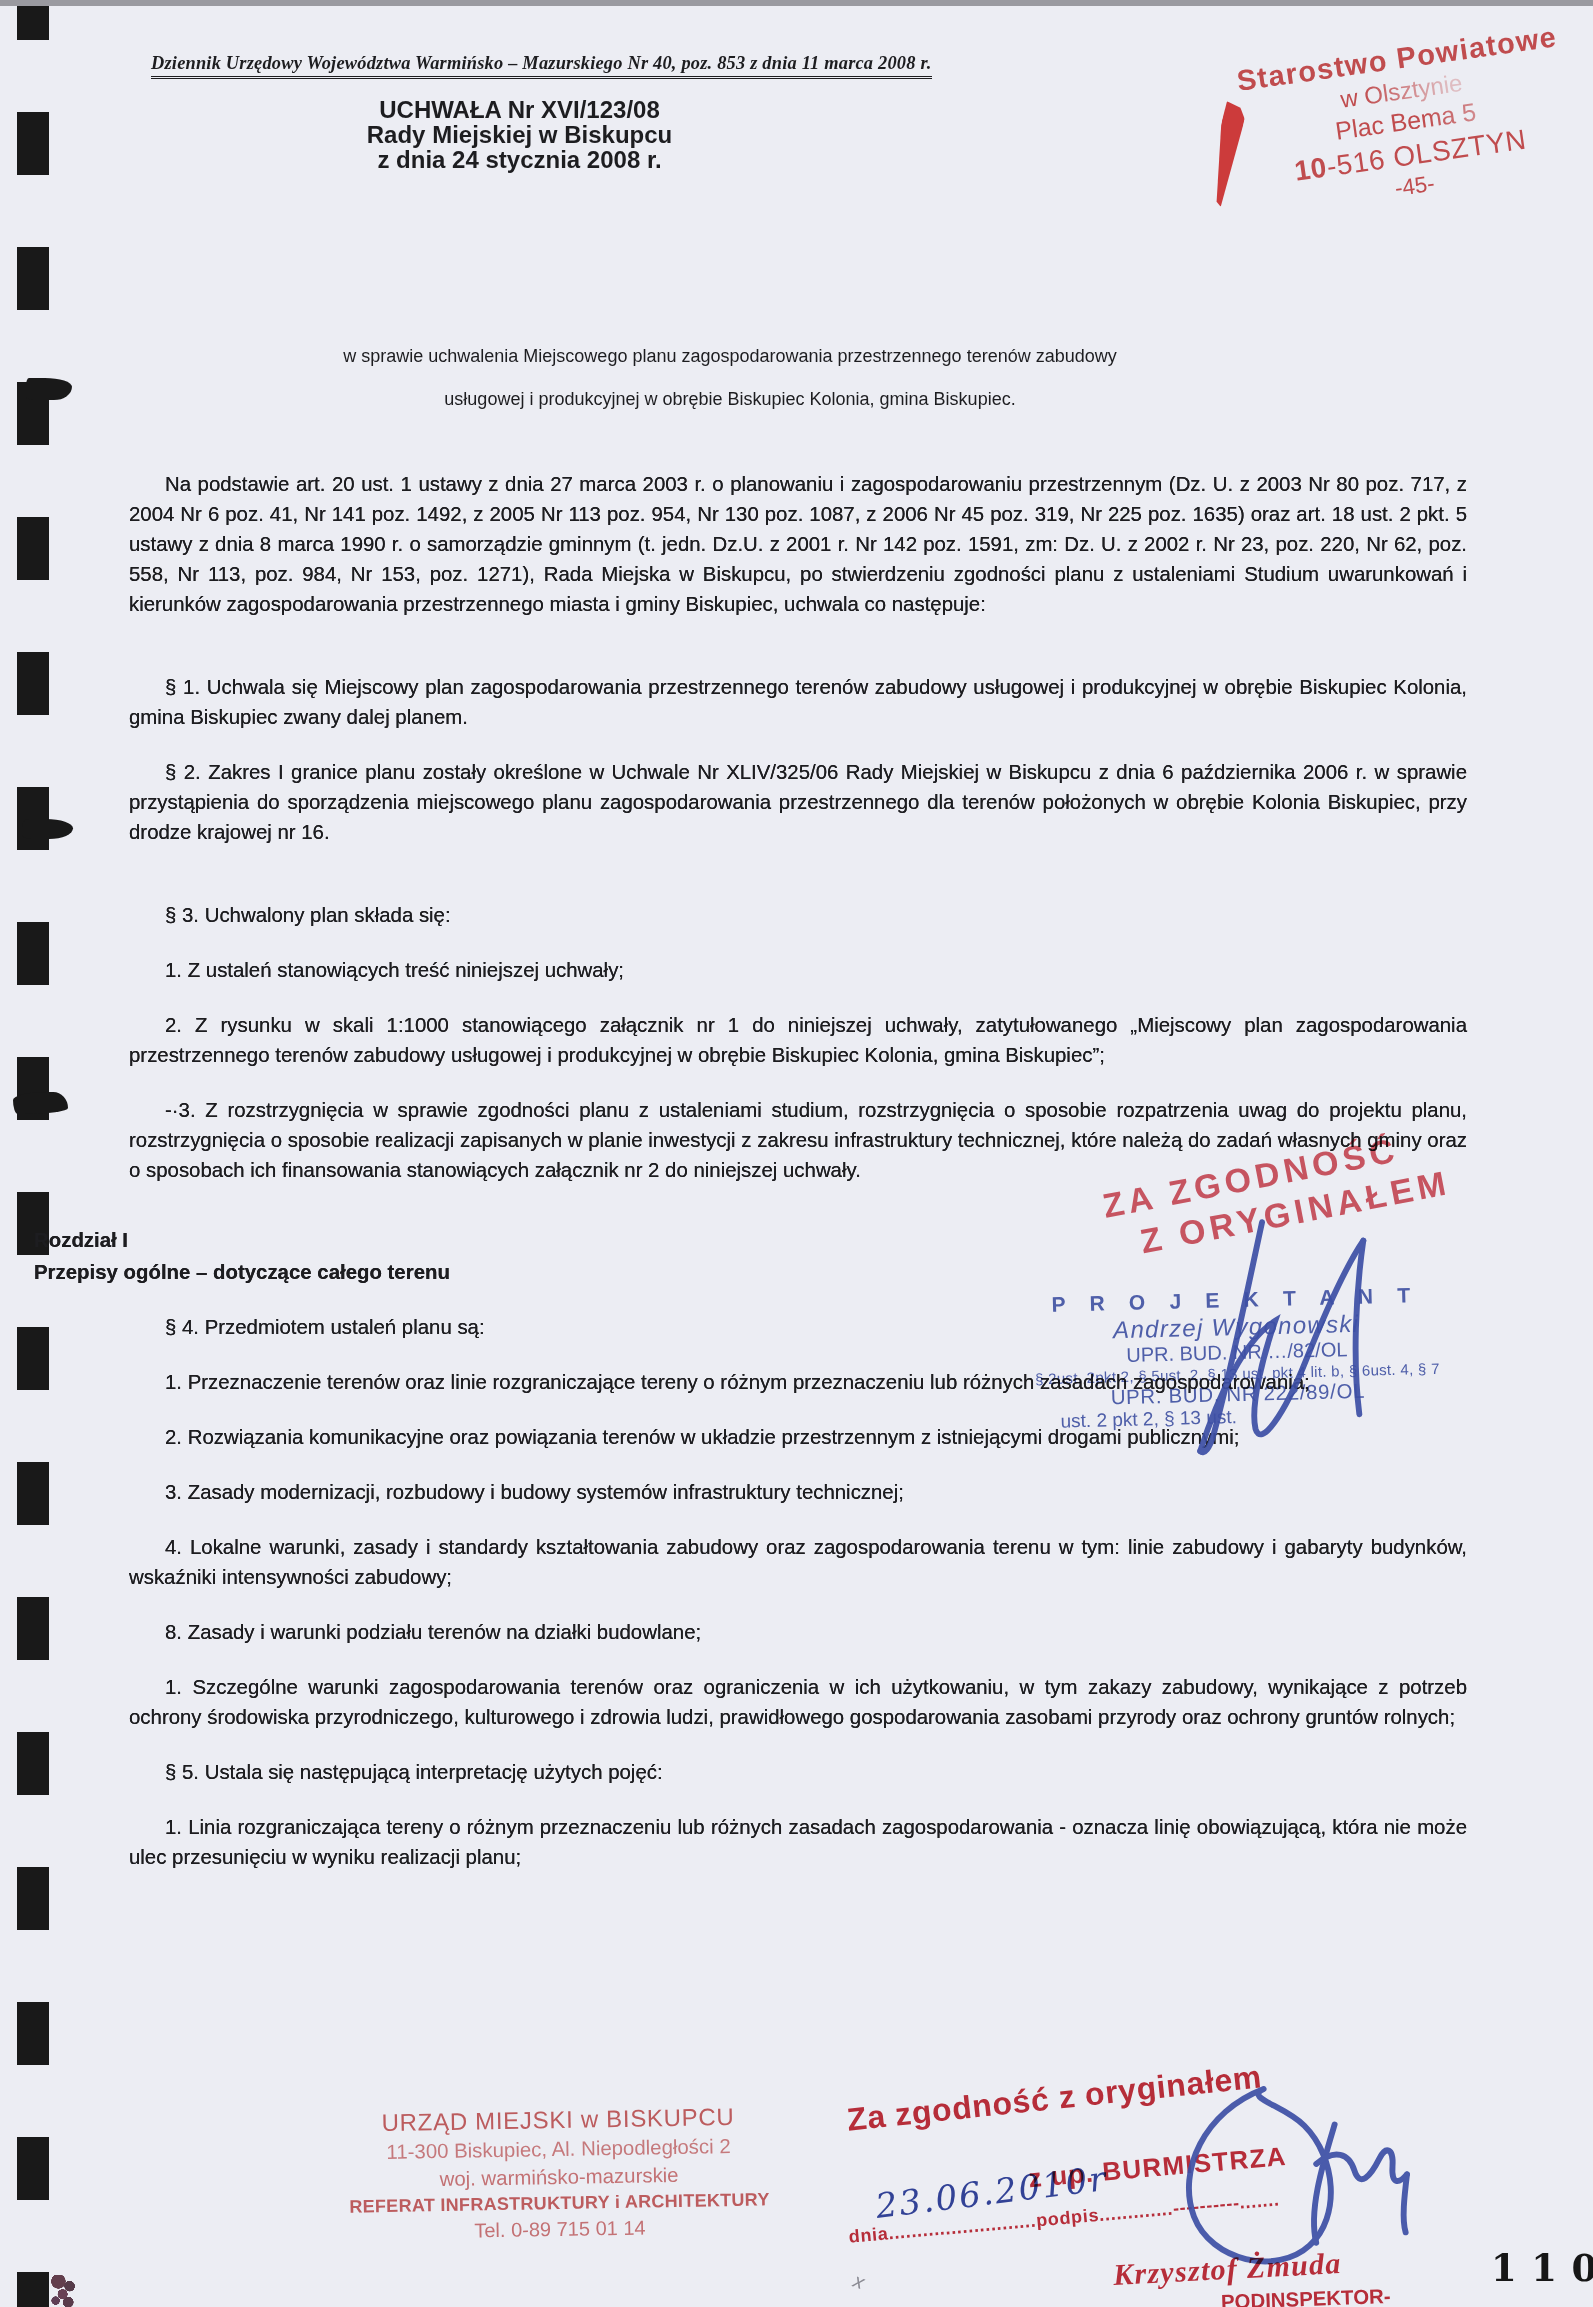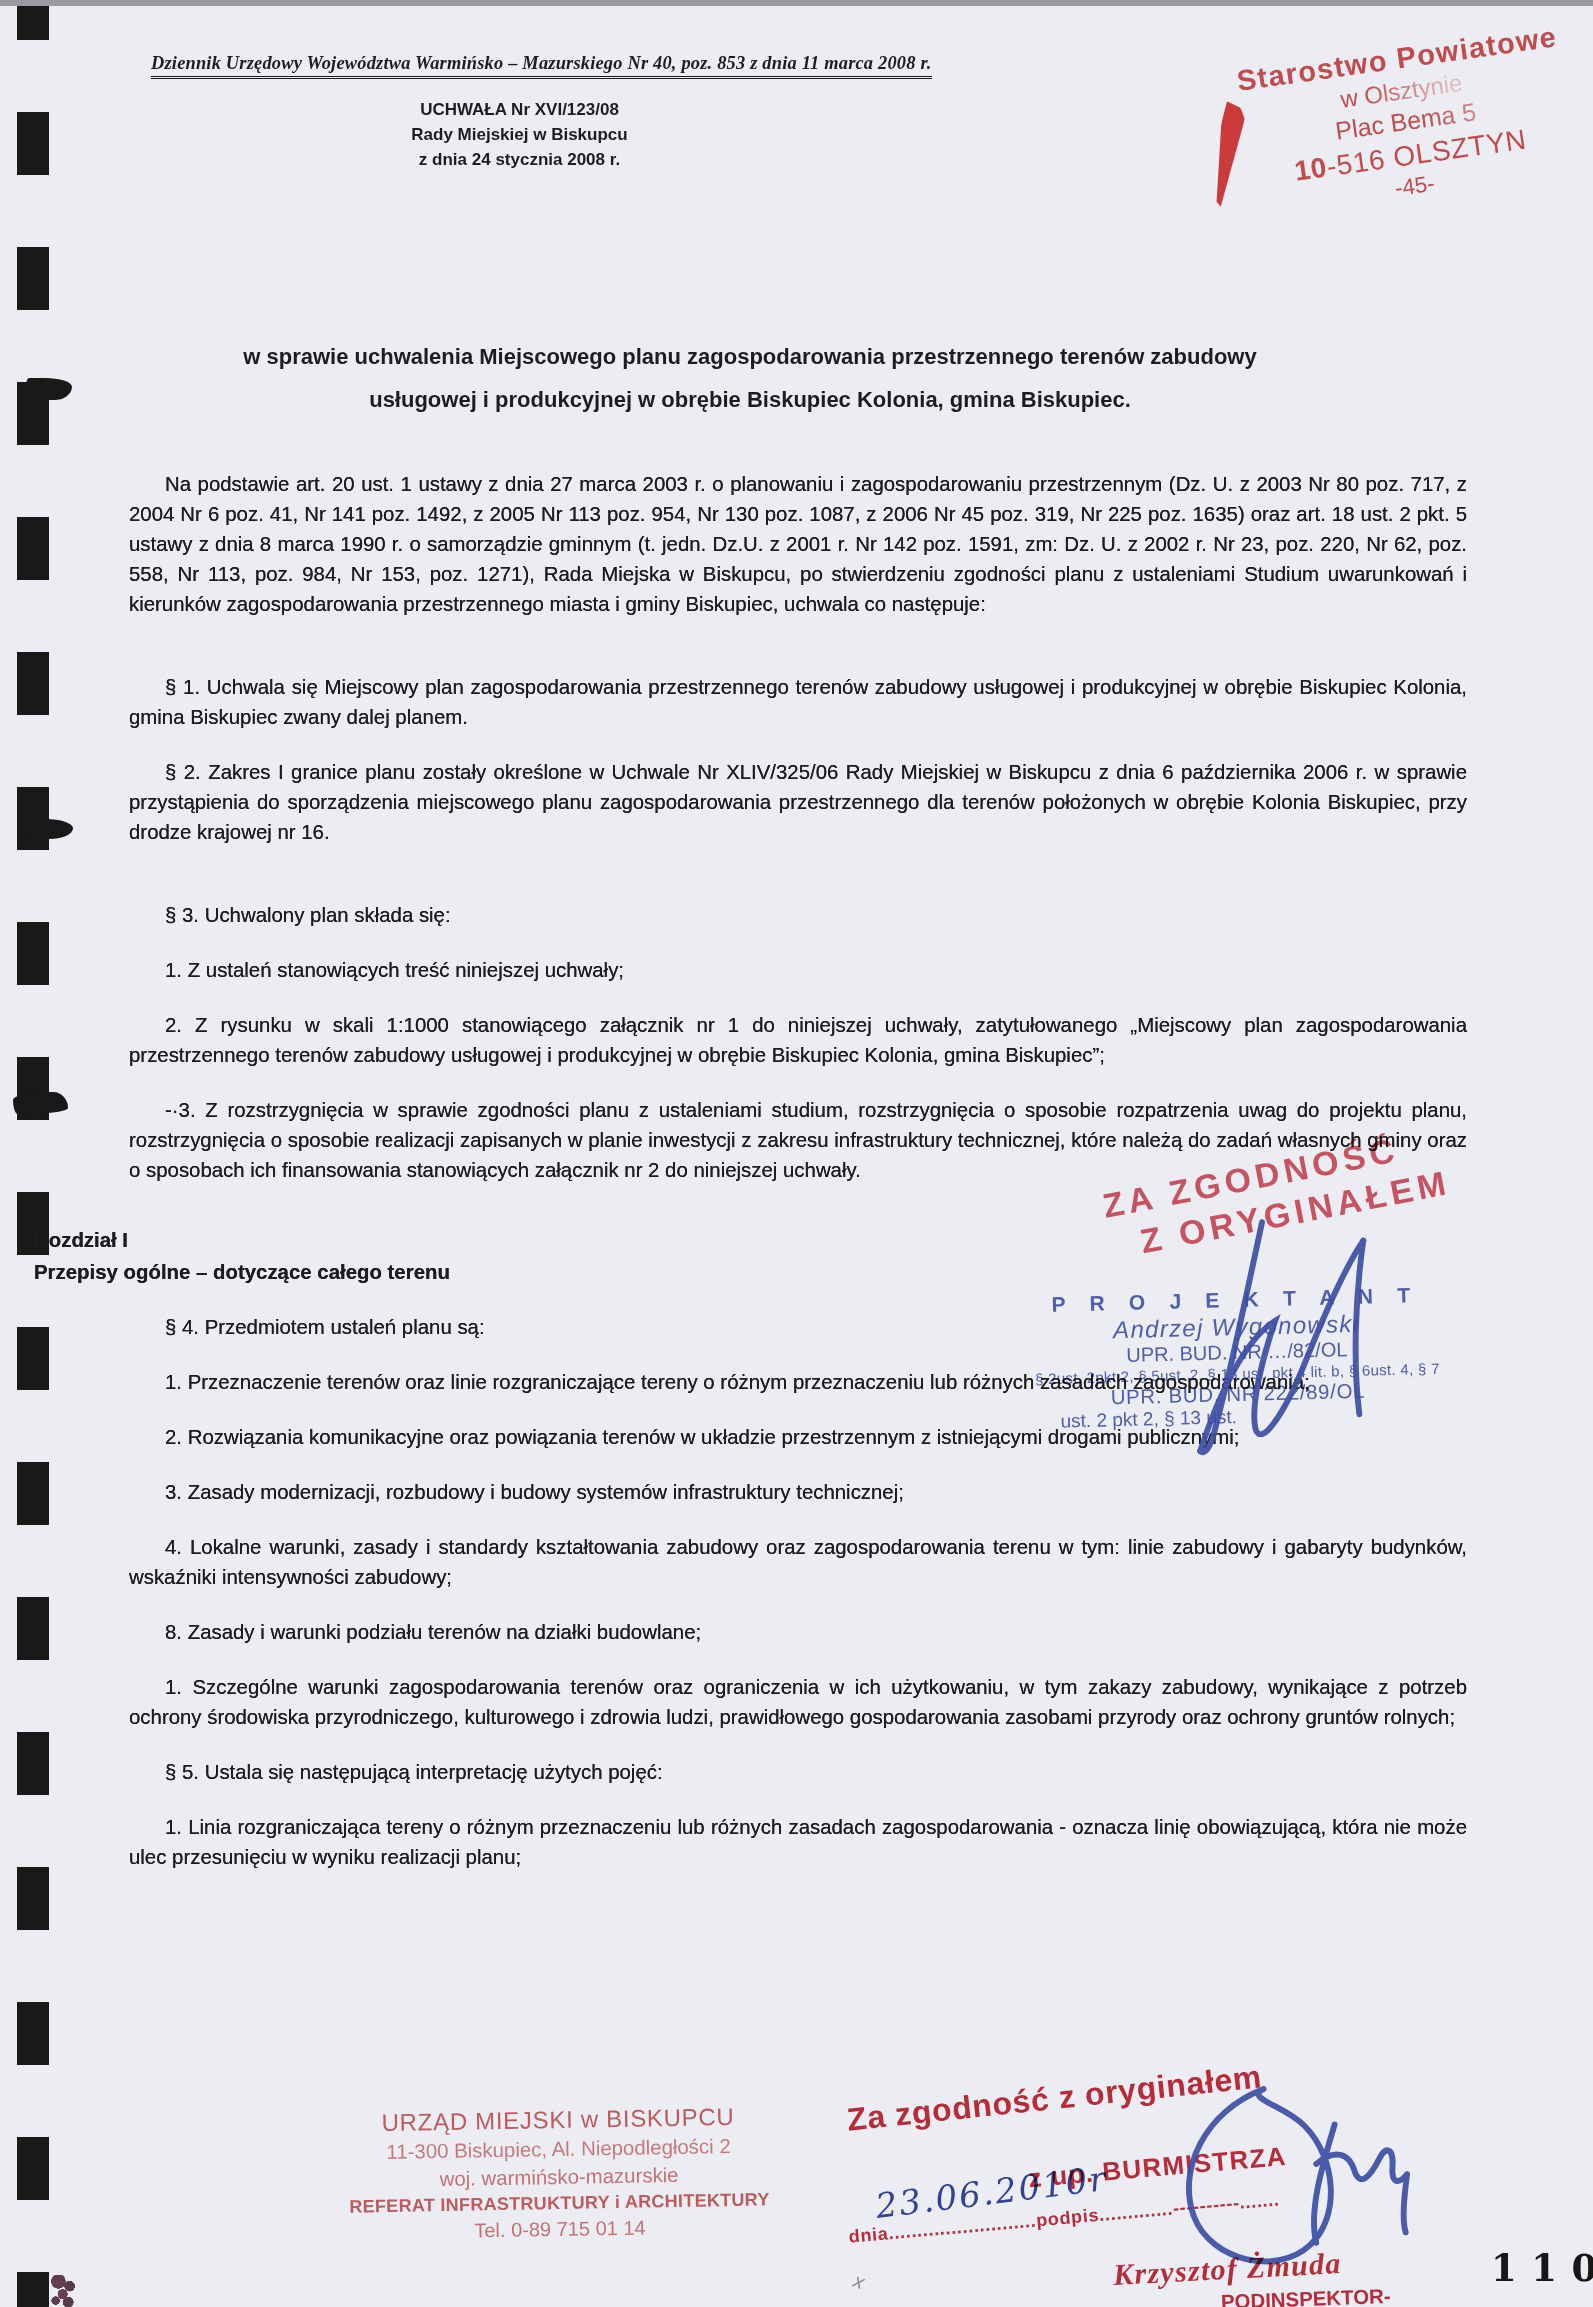--- a/index.html
+++ b/index.html
@@ -29,25 +29,25 @@
   }
   
   .journal{
     position:absolute;left:151px;top:47px;
     font-family:"Liberation Serif",serif;font-style:italic;font-weight:700;
     font-size:18.4px;letter-spacing:0.2px;
     border-bottom:3.3px double #1d1d20;padding-bottom:2px;
   }
   .title-block{
     position:absolute;left:59px;top:91px;width:921px;text-align:center;
-    font-weight:700;font-size:17px;line-height:25px;
+    font-weight:700;font-size:24px;line-height:25px;
   }
   .subject-block{
-    position:absolute;left:82px;top:329px;width:1336px;text-align:center;
-    font-weight:700;font-size:22px;line-height:43px;
+    position:absolute;left:62px;top:329px;width:1336px;text-align:center;
+    font-weight:400;font-size:18px;line-height:43px;
   }
   .doc-body{
     position:absolute;left:129px;top:463px;width:1338px;
     font-size:20.4px;line-height:30px;text-align:justify;
     text-shadow:0 0 0.4px currentColor;
   }
   .doc-body p{margin:0 0 25px 0;text-indent:36px;}
   .doc-body p.gap-lg{margin-bottom:53px;}
   .chapter{margin:39px 0 24px 0;font-weight:700;line-height:32px;transform:translateX(-95px);}
   

